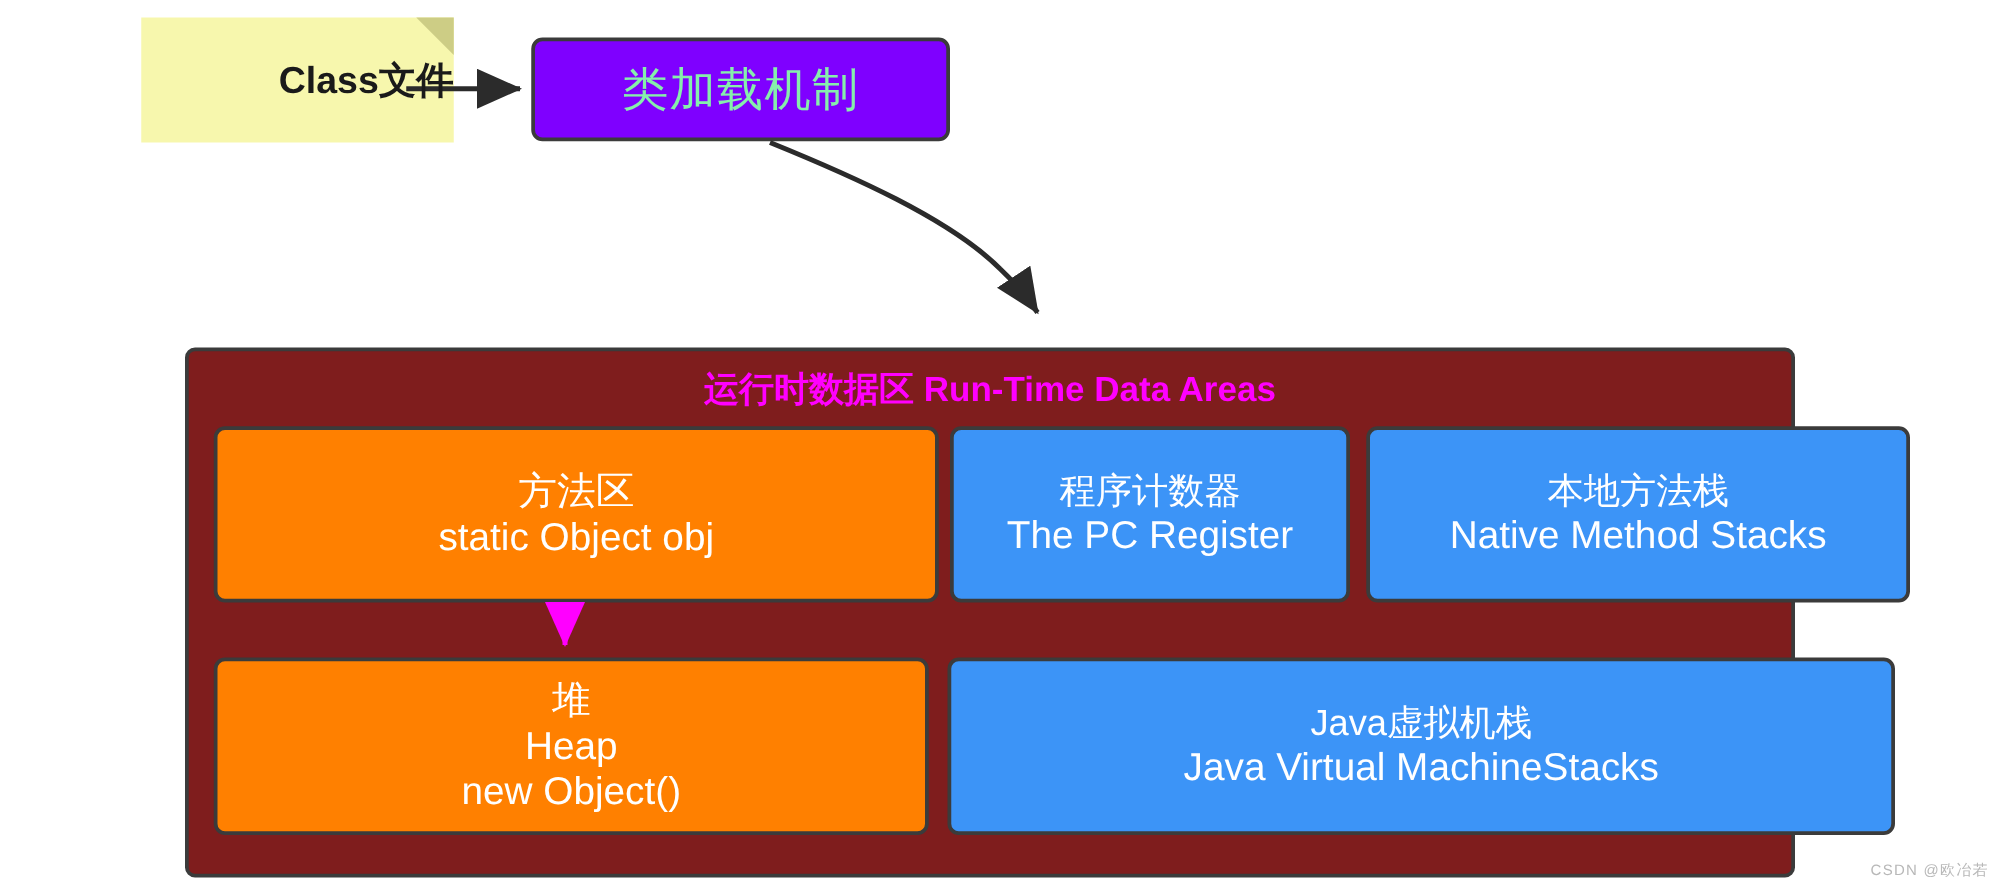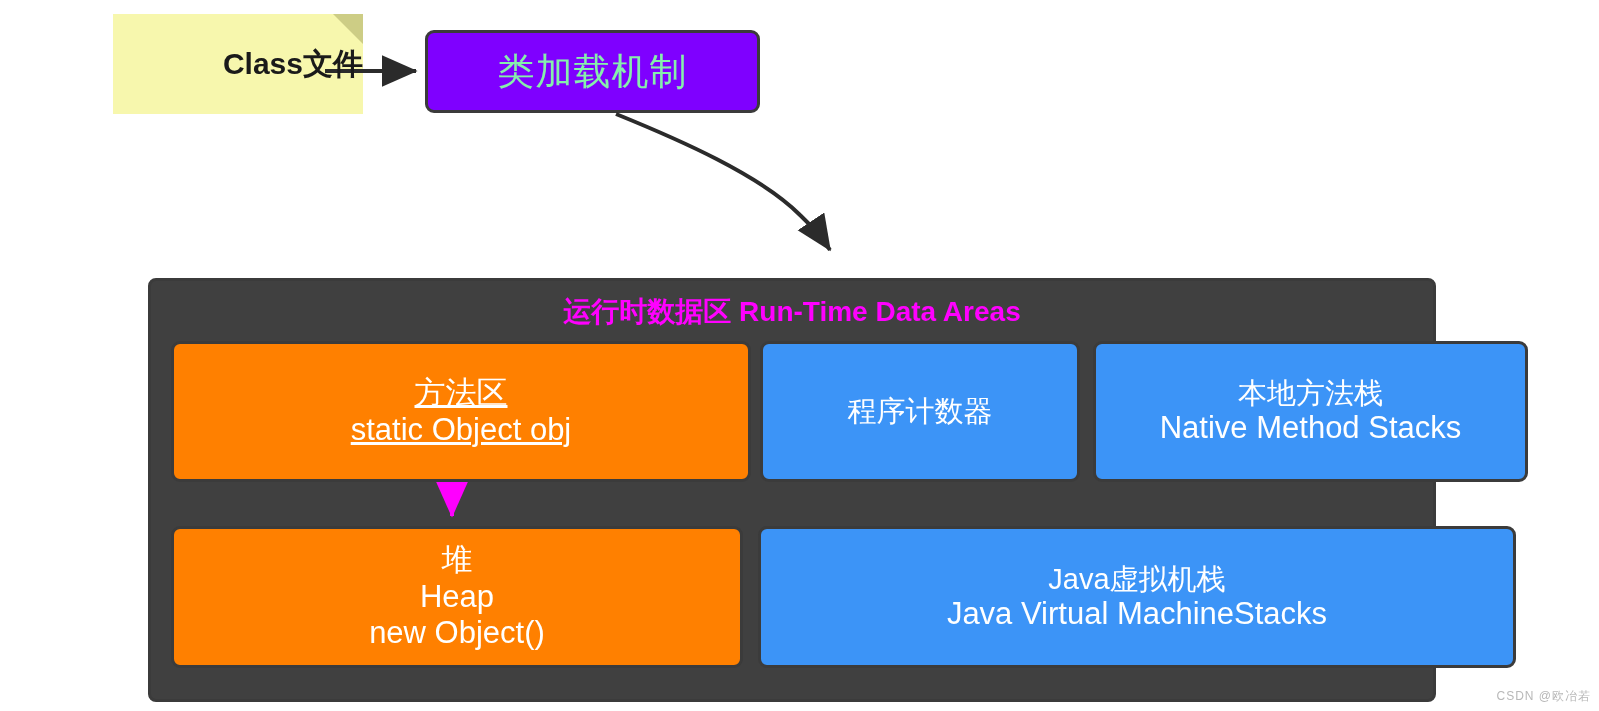--- a/index.html
+++ b/index.html
@@ -61,21 +61,21 @@
     letter-spacing: 1px;
   }
 
   
   .rt-container {
     position: absolute;
     left: 148px; top: 278px;
     width: 1288px; height: 424px;
     border: 3px solid #3b3b3b;
     border-radius: 8px;
-    background: #404040;
+    background: #7f1d1d;
   }
   .rt-title {
     position: absolute;
     left: 0; right: 0; top: 12px;
     text-align: center;
     font-size: 28px;
     font-weight: bold;
     color: #ff00ff;
   }
 
@@ -89,21 +89,21 @@
     align-items: center;
     justify-content: center;
     color: #ffffff;
     text-align: center;
     line-height: 1.18;
   }
   .region .ln { display: block; white-space: nowrap; }
   .orange { background: #ff8000; }
   .blue   { background: #3c94f7; }
 
-  .r-method  { left: 20px;   top: 60px;  width: 580px; height: 141px; text-decoration: underline; }
+  .r-method  { left: 20px;   top: 60px;  width: 580px; height: 141px; }
   .r-pc      { left: 609px;  top: 60px;  width: 320px; height: 141px; }
   .r-native  { left: 942px;  top: 60px;  width: 435px; height: 141px; }
   .r-heap    { left: 20px;   top: 245px; width: 572px; height: 142px; }
   .r-jvm     { left: 607px;  top: 245px; width: 758px; height: 142px; }
 
   .fs-28 { font-size: 29px; }
   .fs-30 { font-size: 31px; }
 
   
   .watermark {
@@ -140,20 +140,21 @@
 
     <div class="rt-title">运行时数据区 Run-Time Data Areas</div>
 
     <div class="region orange r-method">
       <span class="ln fs-30">方法区</span>
       <span class="ln fs-30">static Object obj</span>
     </div>
 
     <div class="region blue r-pc">
       <span class="ln fs-28">程序计数器</span>
+      <span class="ln fs-30">The PC Register</span>
     </div>
 
     <div class="region blue r-native">
       <span class="ln fs-28">本地方法栈</span>
       <span class="ln fs-30">Native Method Stacks</span>
     </div>
 
     <div class="region orange r-heap">
       <span class="ln fs-30">堆</span>
       <span class="ln fs-30">Heap</span>

